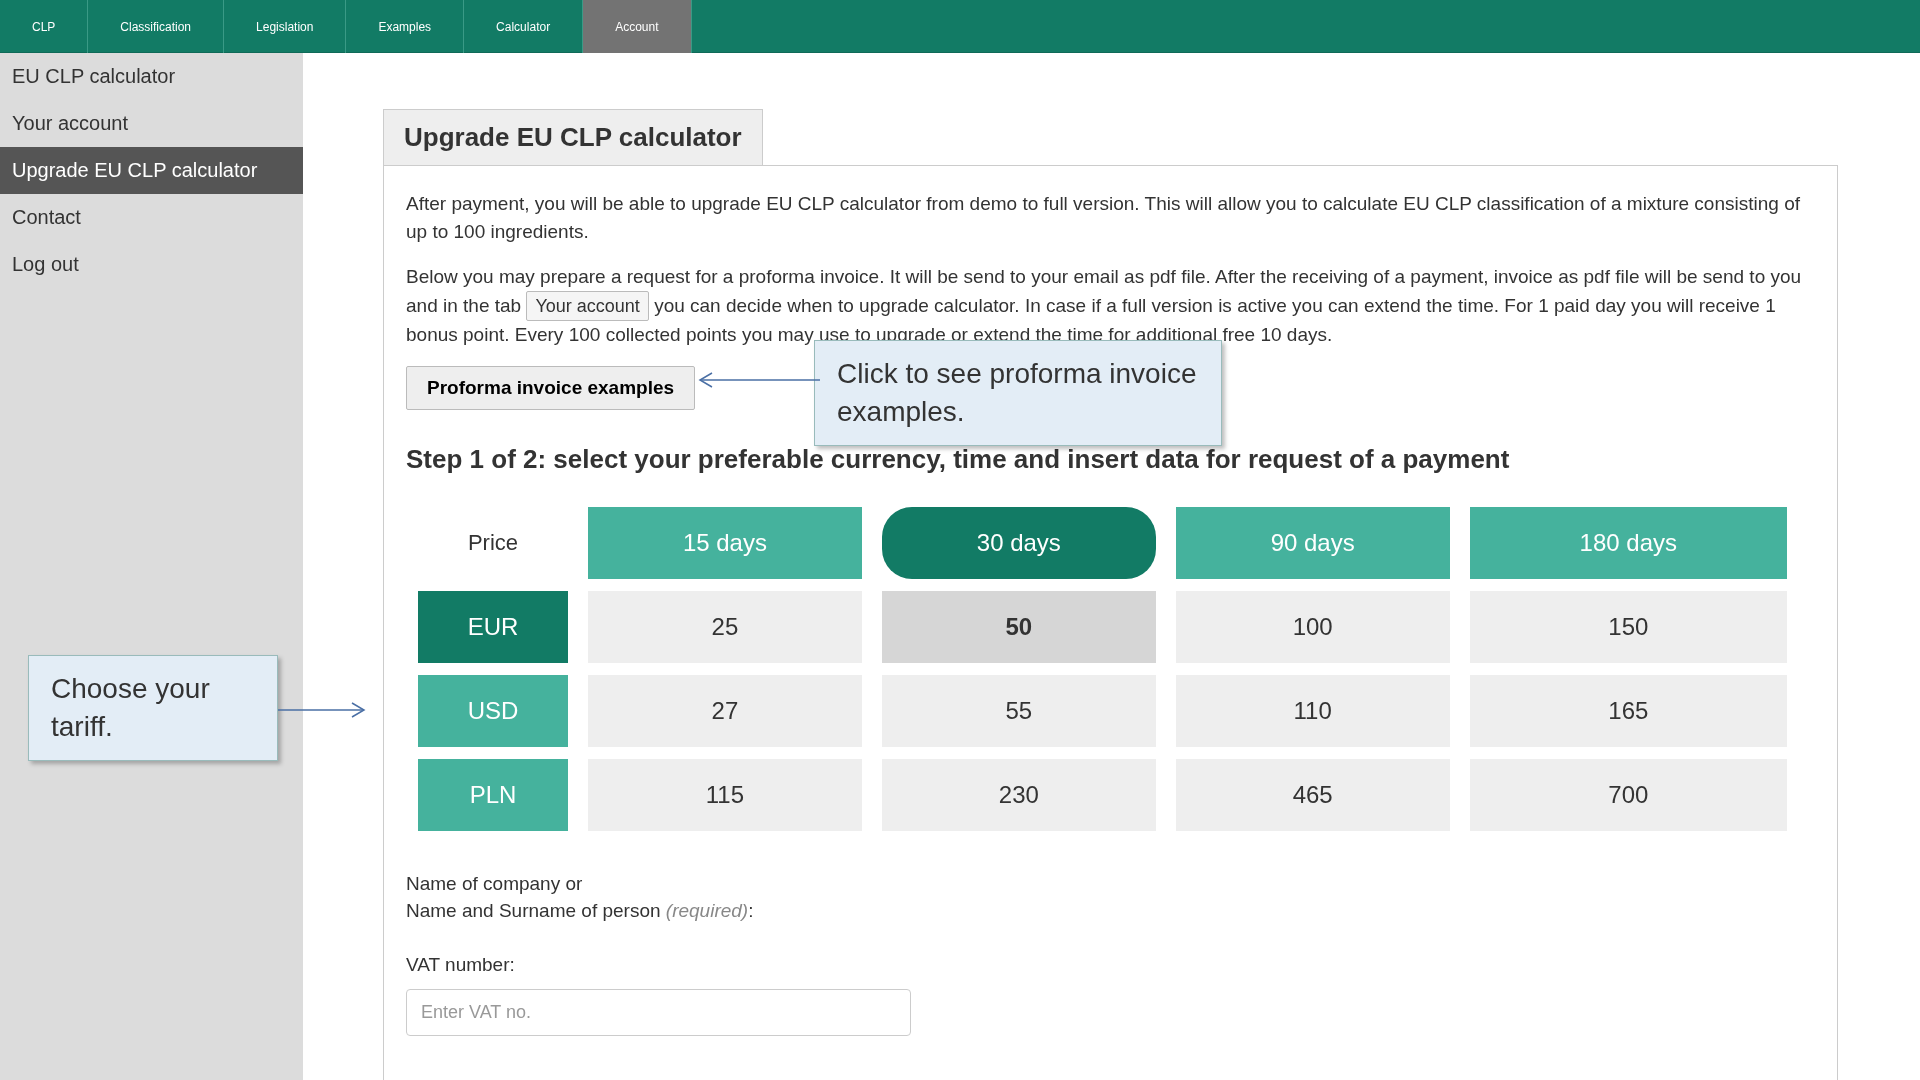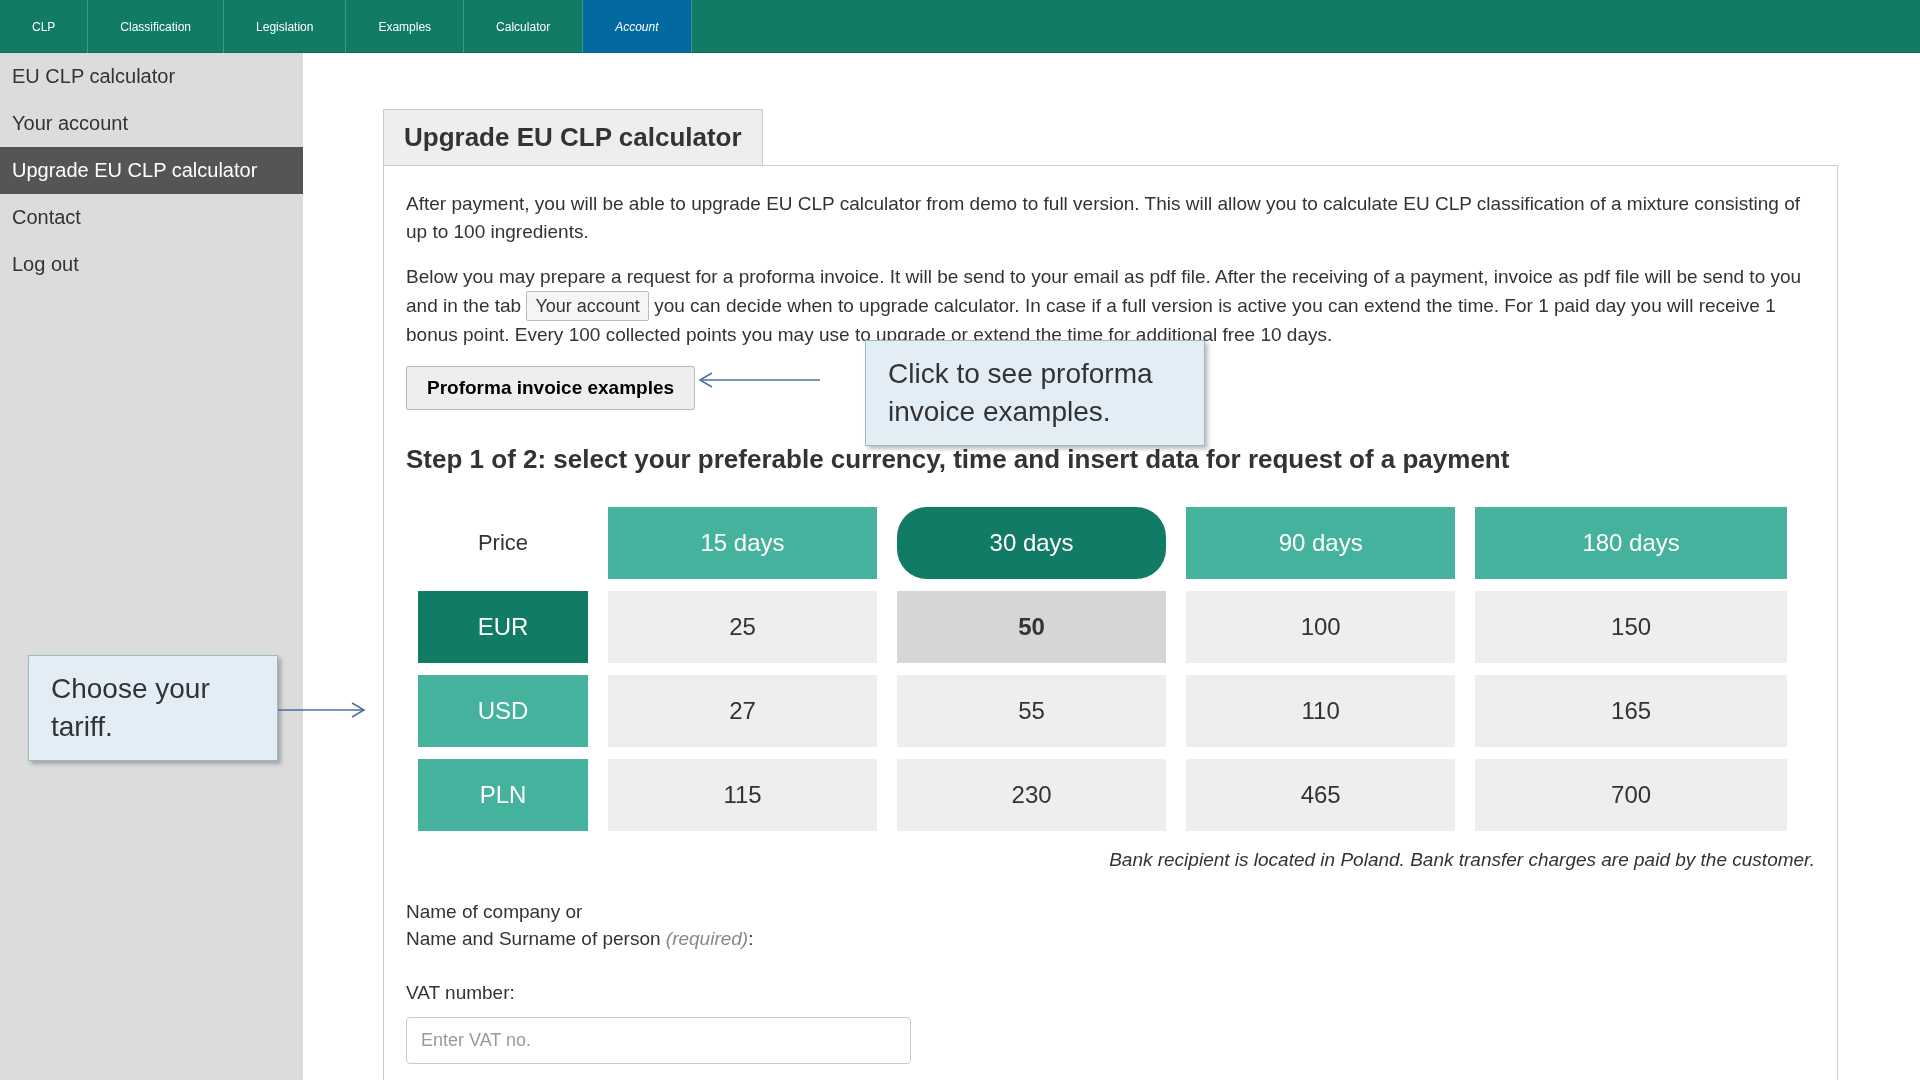--- a/index.html
+++ b/index.html
@@ -1,47 +1,47 @@
 <!DOCTYPE html>
 <html><head>
 <meta charset="utf-8">
 <style>
   * { box-sizing: border-box; margin: 0; padding: 0; }
   body { font-family: Arial, Helvetica, sans-serif; color: #333; background: #fff; width: 1920px; height: 1080px; overflow: hidden; position: relative; }
   .topnav { background: #127b65; height: 53px; display: flex; border-bottom: 1px solid #0f6a58; }
   .topnav-item { color: #fff; padding: 12px 32px; height: 53px; display: flex; align-items: center; font-size: 12px; border-right: 1px solid #3a9a86; cursor: pointer; font-family: "Segoe UI", Arial, sans-serif; }
-  .topnav-item.active { background: #0369a1; font-style: italic; }
+  .topnav-item.active { background: #737373; }
   .layout { display: flex; height: calc(100% - 53px); }
   .sidebar { width: 303px; background: #dcdcdc; color: #333; font-family: "Segoe UI", Arial, sans-serif; }
   .sidebar-item { padding: 12px 12px; font-size: 20px; cursor: pointer; }
   .sidebar-item.active { background: #555; color: #fff; }
   .main { flex: 1; padding: 56px 60px 0 80px; overflow: auto; position: relative; }
   .panel-title-wrap { display: inline-block; background: #eee; border: 1px solid #ccc; padding: 12px 20px; font-size: 26px; font-weight: bold; color: #333; position: relative; z-index: 2; }
   .panel { border: 1px solid #ccc; margin-top: -1px; padding: 24px 22px 60px 22px; width: 1455px; }
   .panel p { font-size: 19px; line-height: 1.45; margin-bottom: 18px; color: #333; }
   .inline-chip { display: inline-block; border: 1px solid #bbb; background: #f5f5f5; padding: 1px 8px; font-size: 18px; border-radius: 2px; }
   .btn { display: inline-block; border: 1px solid #bbb; background: #eee; padding: 10px 20px; font-size: 19px; cursor: pointer; border-radius: 2px; font-weight: bold; }
   .step-head { font-size: 26px; font-weight: bold; margin: 34px 0 20px 0; }
   .price-table { width: 100%; border-collapse: separate; border-spacing: 20px 12px; margin-left: -8px; }
   .price-table th, .price-table td { text-align: center; font-size: 24px; padding: 22px 0; }
   .price-table th.blank { background: transparent; font-weight: normal; font-size: 22px; color: #333; }
   .price-table th.period { background: #45b29d; color: #fff; font-weight: normal; }
   .price-table th.period.selected { background: #127b65; border-radius: 30px; }
-  .price-table td.curr { color: #fff; font-weight: normal; width: 170px; }
+  .price-table td.curr { color: #fff; font-weight: normal; width: 150px; }
   .price-table tr.r0 td.curr { background: #127b65; }
   .price-table tr.r1 td.curr, .price-table tr.r2 td.curr { background: #45b29d; }
   .price-table td.cell { background: #eee; color: #333; cursor: pointer; }
   .price-table td.cell.selected { background: #d6d6d6; font-weight: bold; }
   .note { text-align: right; font-style: italic; font-size: 19px; margin-top: 6px; color: #333; }
   .form-label { font-size: 19px; margin-top: 28px; line-height: 1.4; }
   .form-label .req { font-style: italic; color: #888; }
   .input { width: 505px; border: 1px solid #ccc; border-radius: 4px; padding: 12px 14px; font-size: 18px; margin-top: 10px; color: #333; }
   .input::placeholder { color: #999; }
   .callout { position: absolute; background: #e3edf6; border: 1px solid #9bb; padding: 14px 22px; font-size: 28px; color: #333; box-shadow: 3px 3px 4px rgba(0,0,0,0.25); font-family: "Segoe UI", Arial, sans-serif; line-height: 1.35; }
-  .callout.c1 { left: 865px; top: 340px; width: 340px; }
+  .callout.c1 { left: 814px; top: 340px; width: 408px; }
   .callout.c2 { left: 28px; top: 655px; width: 250px; }
   svg.arrow { position: absolute; overflow: visible; pointer-events: none; }
 </style>
 </head>
 <body>
 
 <div class="topnav">
   <div class="topnav-item">CLP</div>
   <div class="topnav-item">Classification</div>
   <div class="topnav-item">Legislation</div>
@@ -97,21 +97,20 @@
         </tr>
         <tr class="r2">
           <td class="curr">PLN</td>
           <td class="cell">115</td>
           <td class="cell">230</td>
           <td class="cell">465</td>
           <td class="cell">700</td>
         </tr>
       </tbody>
         </table>
-      <div class="note">Bank recipient is located in Poland. Bank transfer charges are paid by the customer.</div>
 
       <div class="form-label">
         <span>Name of company or</span><br>
         <span>Name and Surname of person </span><span class="req">(required)</span><span>:</span>
       </div>
 
       <div class="form-label">VAT number:</div>
       <input class="input" placeholder="Enter VAT no." style="">
     </div>
   </div>

